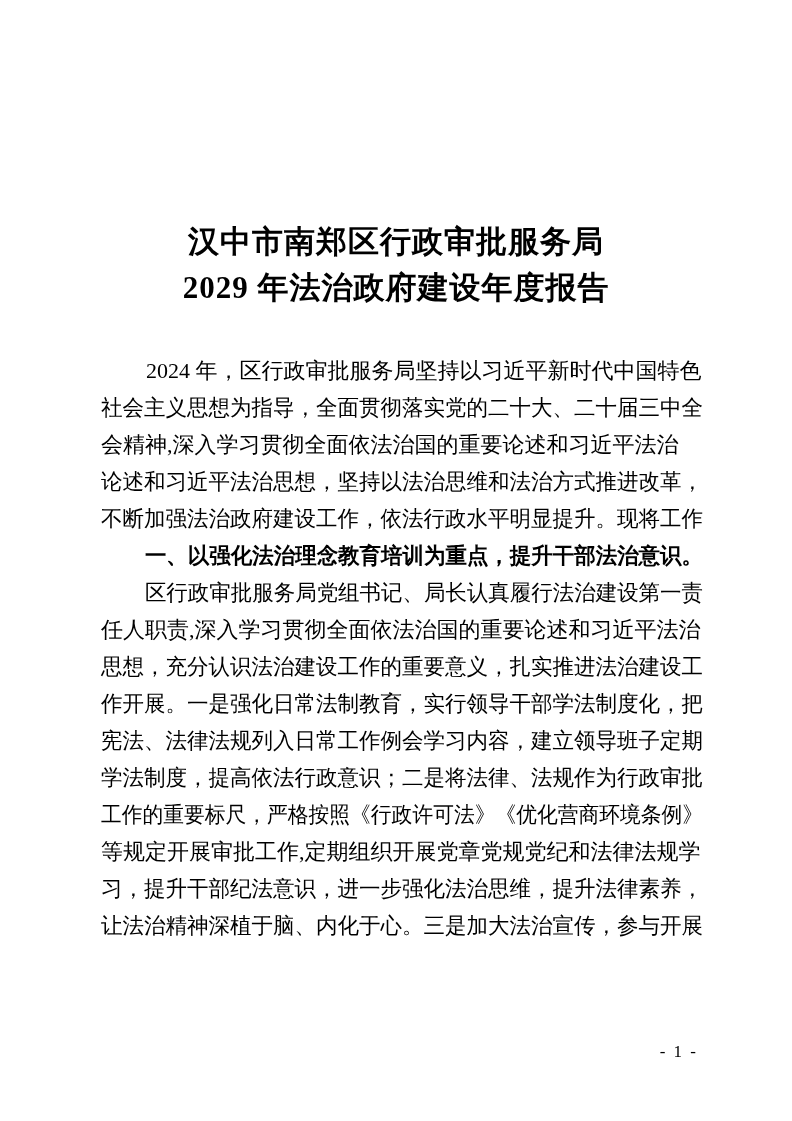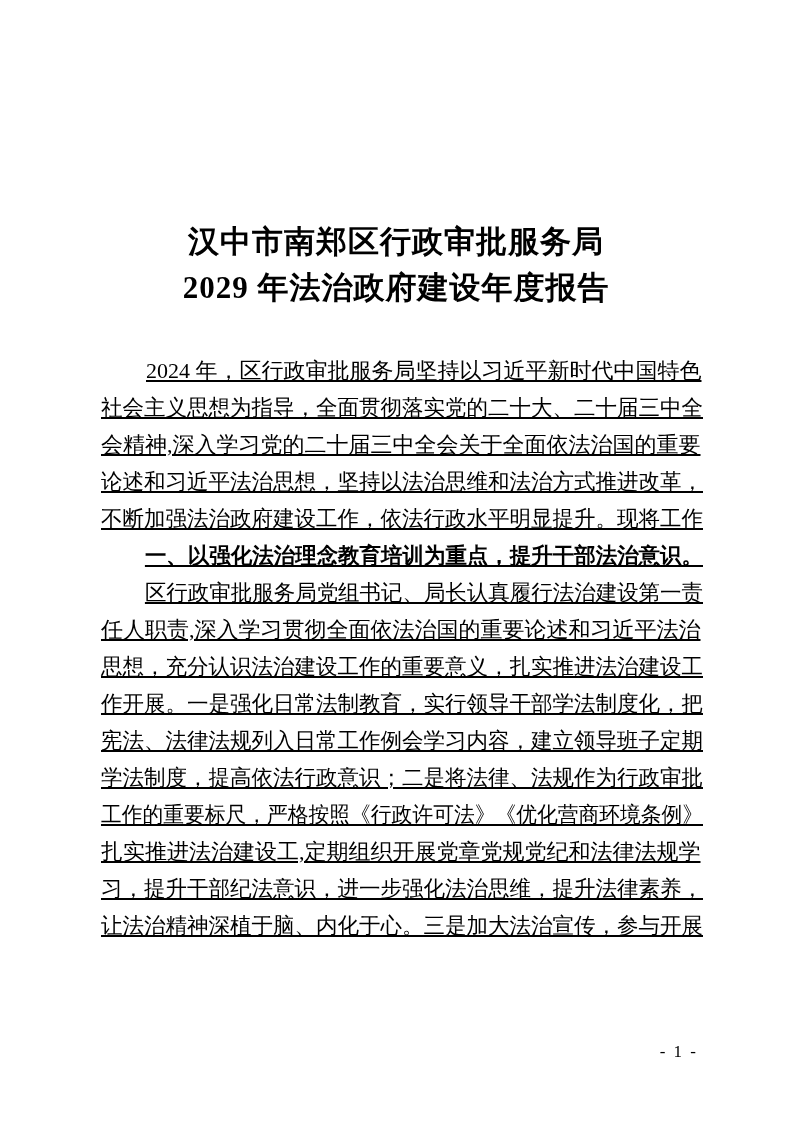--- a/index.html
+++ b/index.html
@@ -28,21 +28,20 @@
     line-height: 46px;
     font-weight: 700;
     letter-spacing: 1px;
     white-space: nowrap;
   }
   .content {
     position: absolute;
     top: 352px;
     left: 101px;
     width: 602px;
-    text-decoration: underline;
   }
   .line {
     font-size: 22px;
     line-height: 37px;
     height: 37px;
     white-space: nowrap;
     transform-origin: 0 50%;
     letter-spacing: 0;
   }
   .line.indent { text-indent: 45px; }
@@ -68,31 +67,31 @@
 
   <div class="title-block">
     <div class="title-line">汉中市南郑区行政审批服务局</div>
     <div class="title-line">2029 年法治政府建设年度报告</div>
   </div>
 
   <div class="content">
 
   <div class="line indent">2024 年，区行政审批服务局坚持以习近平新时代中国特色</div>
       <div class="line" style="transform: scaleX(0.977273);">社会主义思想为指导，全面贯彻落实党的二十大、二十届三中全</div>
-      <div class="line">会精神,深入学习党的二十届三中全会关于全面依法治国的重要</div>
+      <div class="line">会精神,深入学习贯彻全面依法治国的重要论述和习近平法治</div>
       <div class="line" style="transform: scaleX(0.977273);">论述和习近平法治思想，坚持以法治思维和法治方式推进改革，</div>
       <div class="line" style="transform: scaleX(0.977273);">不断加强法治政府建设工作，依法行政水平明显提升。现将工作</div>
       <div class="line bold indent" style="transform: scaleX(0.975689);">一、以强化法治理念教育培训为重点，提升干部法治意识。</div>
       <div class="line indent" style="transform: scaleX(0.975689);">区行政审批服务局党组书记、局长认真履行法治建设第一责</div>
       <div class="line">任人职责,深入学习贯彻全面依法治国的重要论述和习近平法治</div>
       <div class="line" style="transform: scaleX(0.977273);">思想，充分认识法治建设工作的重要意义，扎实推进法治建设工</div>
       <div class="line" style="transform: scaleX(0.977273);">作开展。一是强化日常法制教育，实行领导干部学法制度化，把</div>
       <div class="line" style="transform: scaleX(0.977273);">宪法、法律法规列入日常工作例会学习内容，建立领导班子定期</div>
       <div class="line" style="transform: scaleX(0.977273);">学法制度，提高依法行政意识；二是将法律、法规作为行政审批</div>
       <div class="line" style="transform: scaleX(0.943574);">工作的重要标尺，严格按照《行政许可法》《优化营商环境条例》</div>
-      <div class="line">扎实推进法治建设工,定期组织开展党章党规党纪和法律法规学</div>
+      <div class="line">等规定开展审批工作,定期组织开展党章党规党纪和法律法规学</div>
       <div class="line" style="transform: scaleX(0.977273);">习，提升干部纪法意识，进一步强化法治思维，提升法律素养，</div>
       <div class="line" style="transform: scaleX(0.977273);">让法治精神深植于脑、内化于心。三是加大法治宣传，参与开展</div>
     </div>
 
   <div class="footer">- 1 -</div>
 
 </div>
 
 </body></html>

